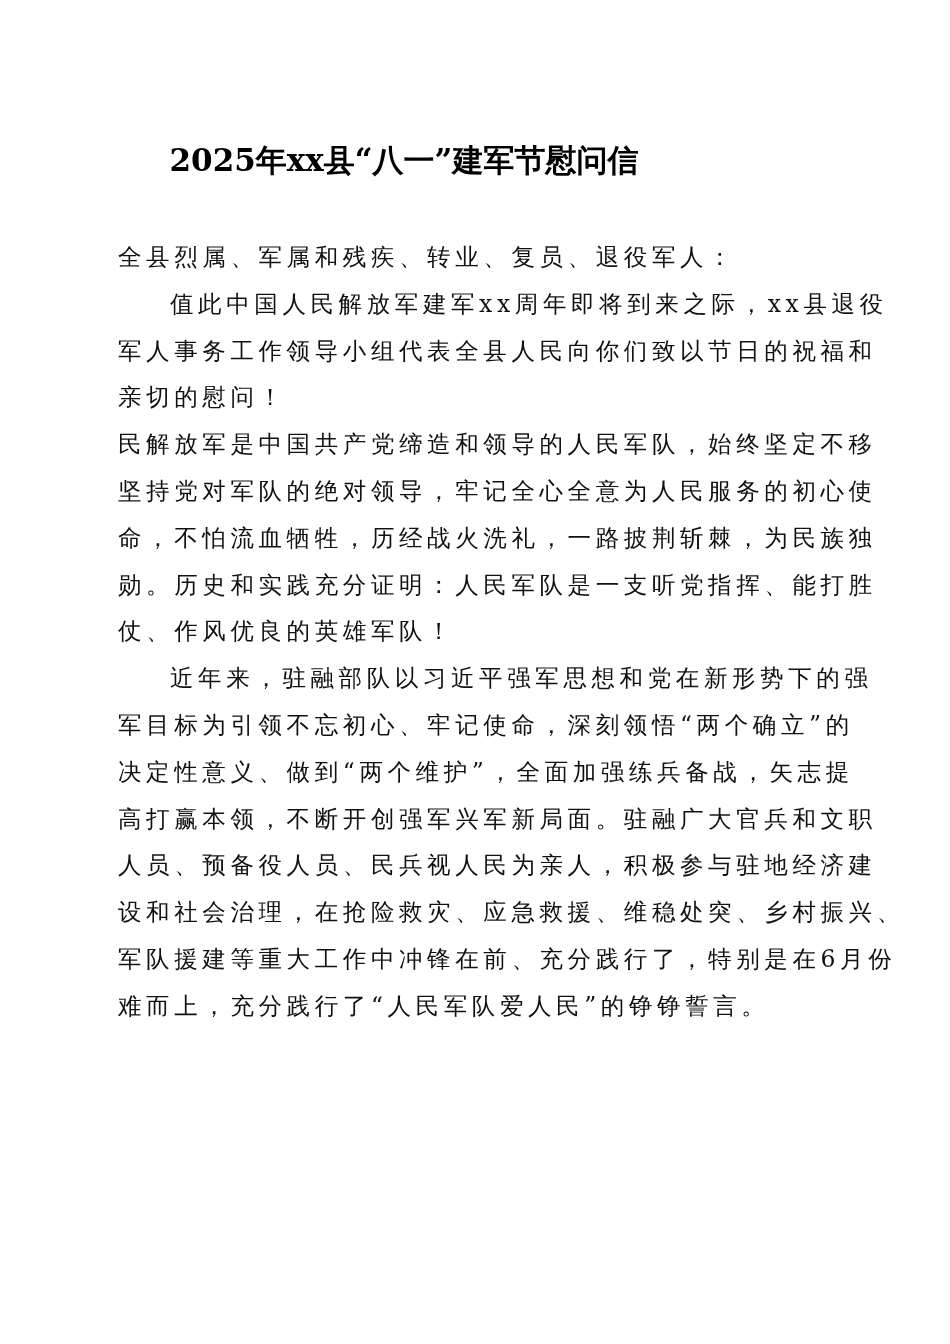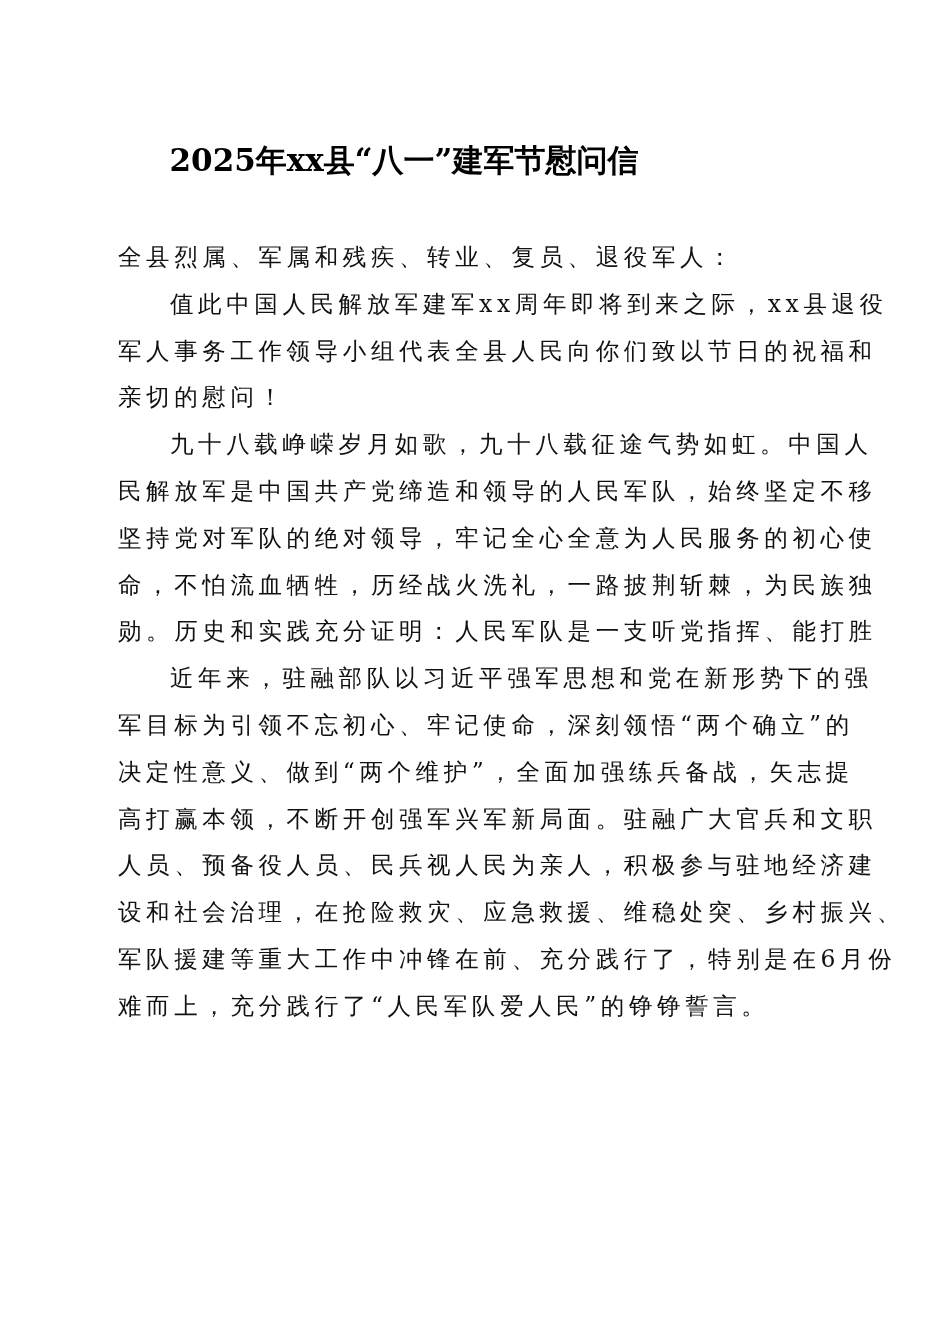--- a/index.html
+++ b/index.html
@@ -67,25 +67,25 @@
       <span class="line">全县烈属、军属和残疾、转业、复员、退役军人：</span>
     </div>
 
     <div>
       <span class="line indent">值此中国人民解放军建军xx周年即将到来之际，xx县退役</span>
       <span class="line">军人事务工作领导小组代表全县人民向你们致以节日的祝福和</span>
       <span class="line">亲切的慰问！</span>
     </div>
 
     <div>
-      <span class="line indent">九十八载峥嵘岁月如歌，九十八载征途气势如虹。中国人</span>
       <span class="line">民解放军是中国共产党缔造和领导的人民军队，始终坚定不移</span>
       <span class="line">坚持党对军队的绝对领导，牢记全心全意为人民服务的初心使</span>
       <span class="line">命，不怕流血牺牲，历经战火洗礼，一路披荆斩棘，为民族独</span>
       <span class="line">勋。历史和实践充分证明：人民军队是一支听党指挥、能打胜</span>
+      <span class="line">仗、作风优良的英雄军队！</span>
     </div>
 
     <div>
       <span class="line indent">近年来，驻融部队以习近平强军思想和党在新形势下的强</span>
       <span class="line">军目标为引领不忘初心、牢记使命，深刻领悟“两个确立”的</span>
       <span class="line">决定性意义、做到“两个维护”，全面加强练兵备战，矢志提</span>
       <span class="line">高打赢本领，不断开创强军兴军新局面。驻融广大官兵和文职</span>
       <span class="line">人员、预备役人员、民兵视人民为亲人，积极参与驻地经济建</span>
       <span class="line">设和社会治理，在抢险救灾、应急救援、维稳处突、乡村振兴、</span>
       <span class="line">军队援建等重大工作中冲锋在前、充分践行了，特别是在6月份</span>

